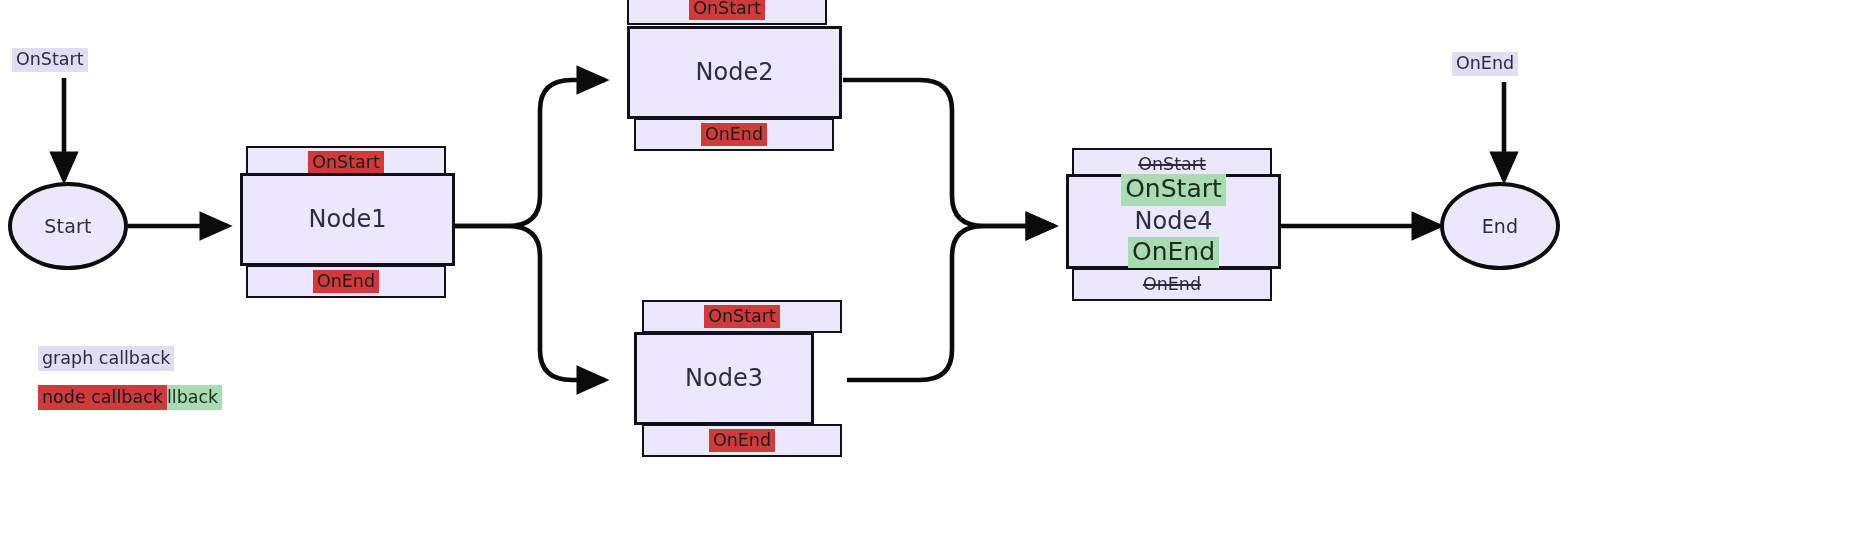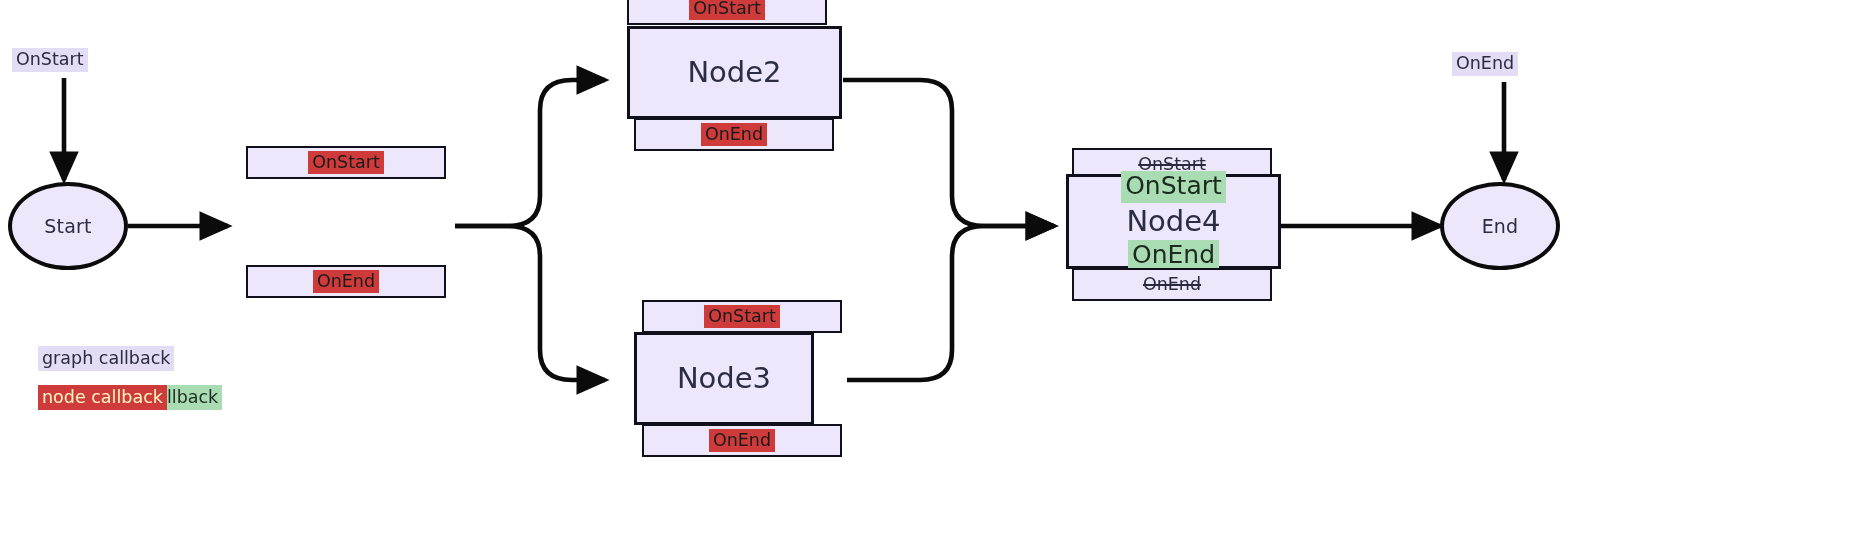--- a/index.html
+++ b/index.html
@@ -73,33 +73,33 @@
   }
   .band .cb {
     padding: 1px 4px 2px 4px;
     line-height: 1.15;
     white-space: nowrap;
   }
   .cb.node-cb    { background: #cf3a3a; color: #1b1b1b; }
   .cb.comp-cb    { background: #a9dcb3; color: #1d2a1f; }
   .cb.disabled   { background: transparent; text-decoration: line-through;
                    text-decoration-thickness: 1.6px; color: #2b2b40; }
-  .band .title { font-size: 29px; color: #2c2c44; line-height: 1.15; }
+  .band .title { font-size: 24px; color: #2c2c44; line-height: 1.15; }
 
   
   .legend { position: absolute; }
   .legend-row {
     font-size: 17.5px;
     line-height: 1.2;
     margin-bottom: 18px;
     width: max-content;
   }
   .legend-row span { padding: 2px 4px 3px 4px; }
   .legend-row.graph span { background: #e3dcf5; color: #2b2b40; }
-  .legend-row.node  span { background: #cf3a3a; color: #fef9c3; }
+  .legend-row.node  span { background: #cf3a3a; color: #0f172a; }
   .legend-row.comp  span { background: #a9dcb3; color: #1d2a1f; }
 </style>
 </head>
 <body>
 
 <div id="canvas">
 
   <svg class="edges" viewBox="0 0 1856 544" preserveAspectRatio="none">
     <defs>
       <marker id="ah" markerWidth="9" markerHeight="9" refX="6.2" refY="3.2" orient="auto" markerUnits="strokeWidth">
@@ -139,20 +139,23 @@
   </div>
 
   <div class="terminal" style="left:1440px; top:182px; width:120px; height:88px;align-items:center;">
     <span>End</span>
   </div>
 
   <div class="proc" style="left:228px; top:146px; width:235px; height:160px;">
     <div class="band top" style="left:18px; top:0; width:200px;">
       <span class="cb node-cb">OnStart</span>
     </div>
+    <div class="band main" style="left:12px; top:27px; width:215px; height:93px;">
+      <span class="title">Node1</span>
+    </div>
     <div class="band bottom" style="left:18px; top:119px; width:200px;">
       <span class="cb node-cb">OnEnd</span>
     </div>
   </div>
 
   <div class="proc" style="left:605px; top:0px; width:245px; height:148px;">
     <div class="band top" style="left:22px; top:-8px; width:200px;">
       <span class="cb node-cb">OnStart</span>
     </div>
     <div class="band main" style="left:22px; top:26px; width:215px; height:93px;">

